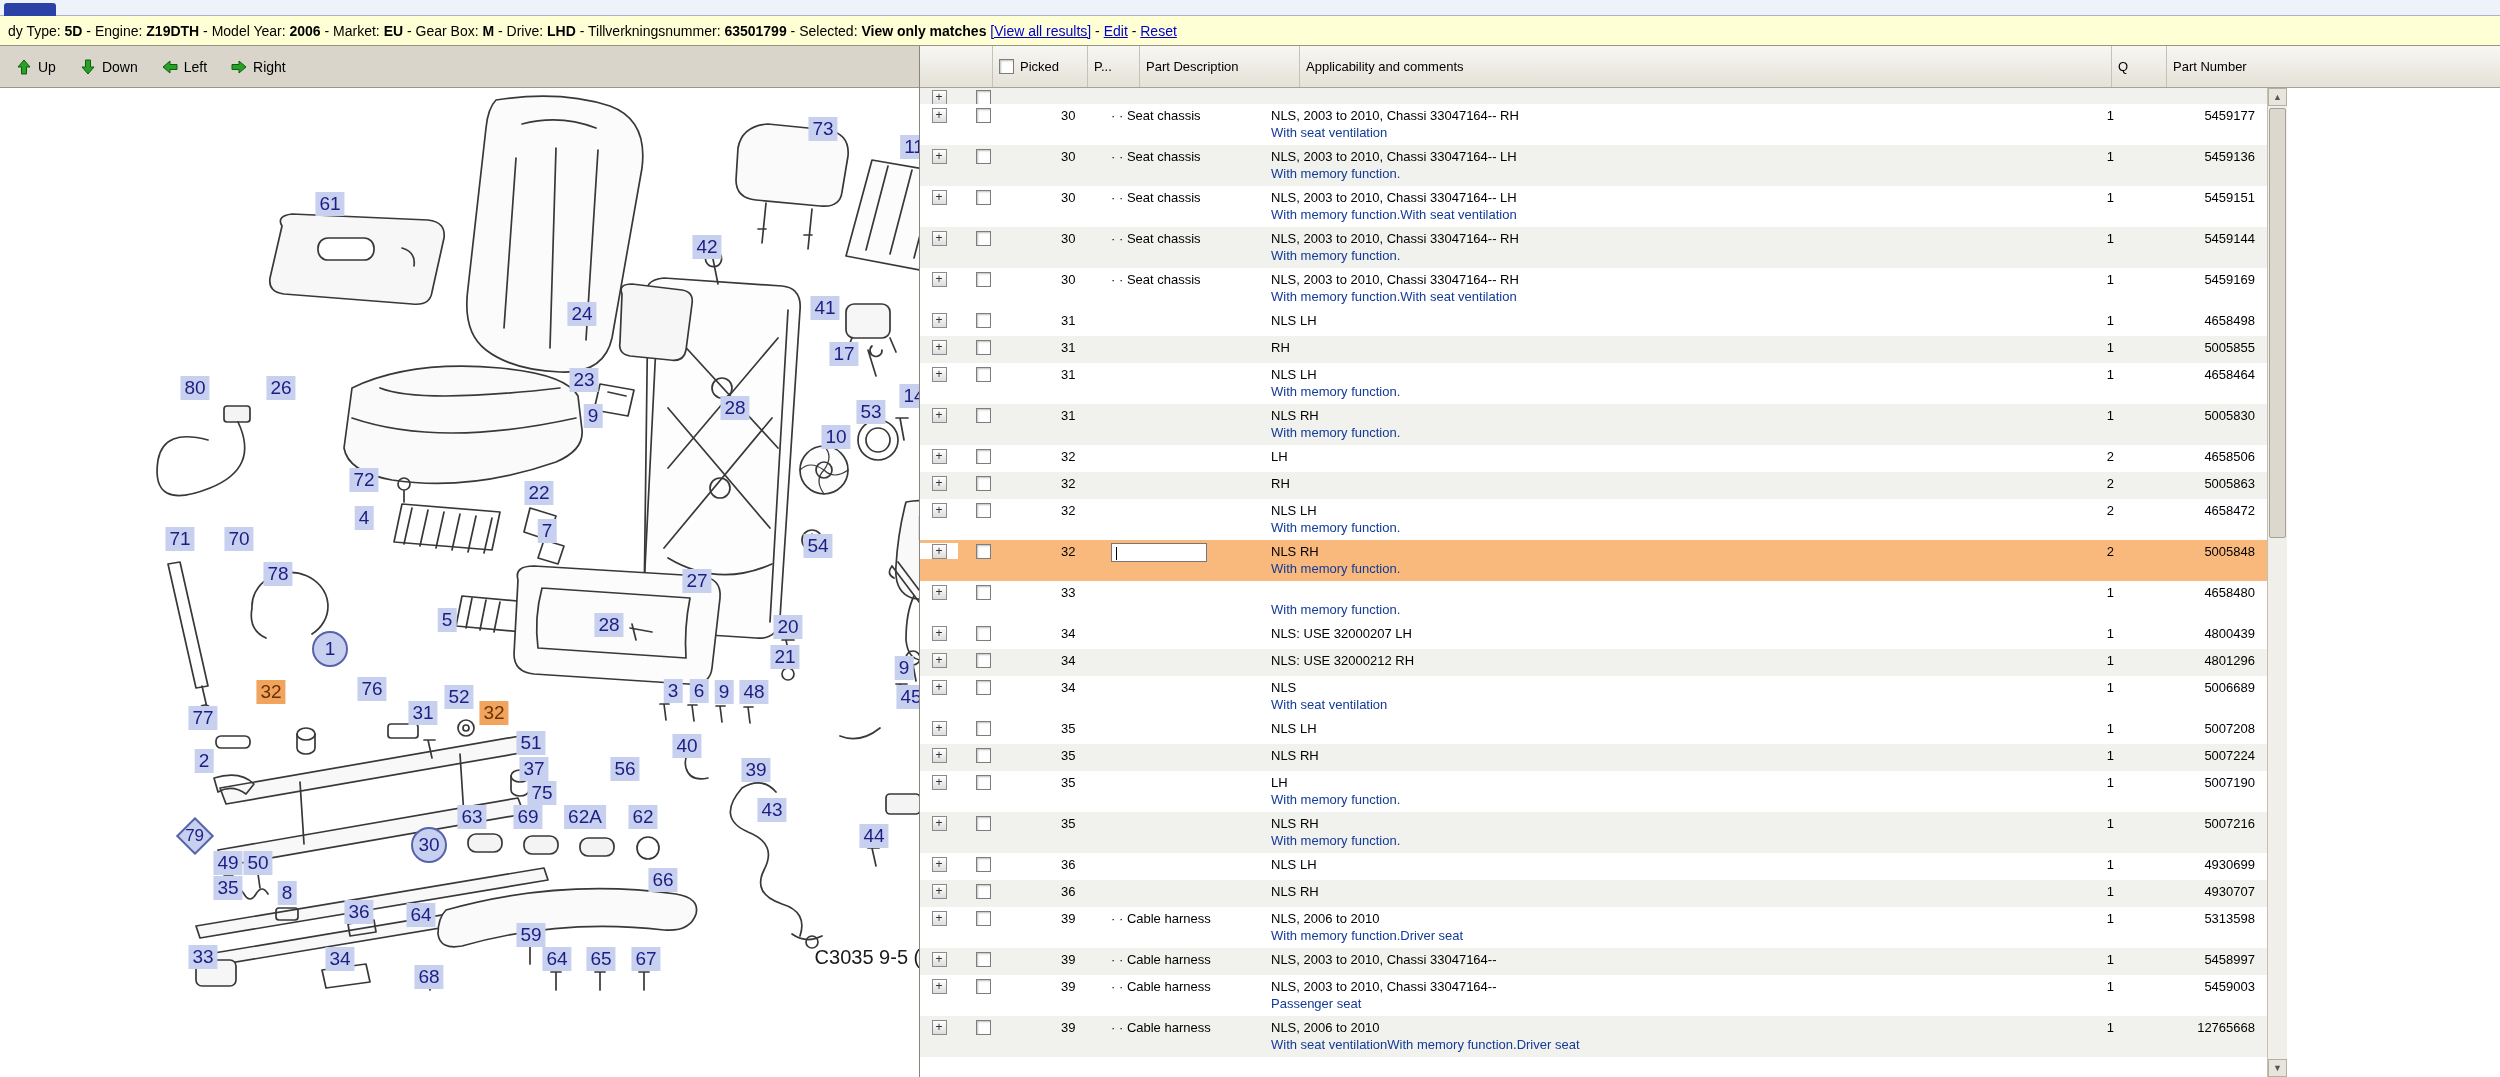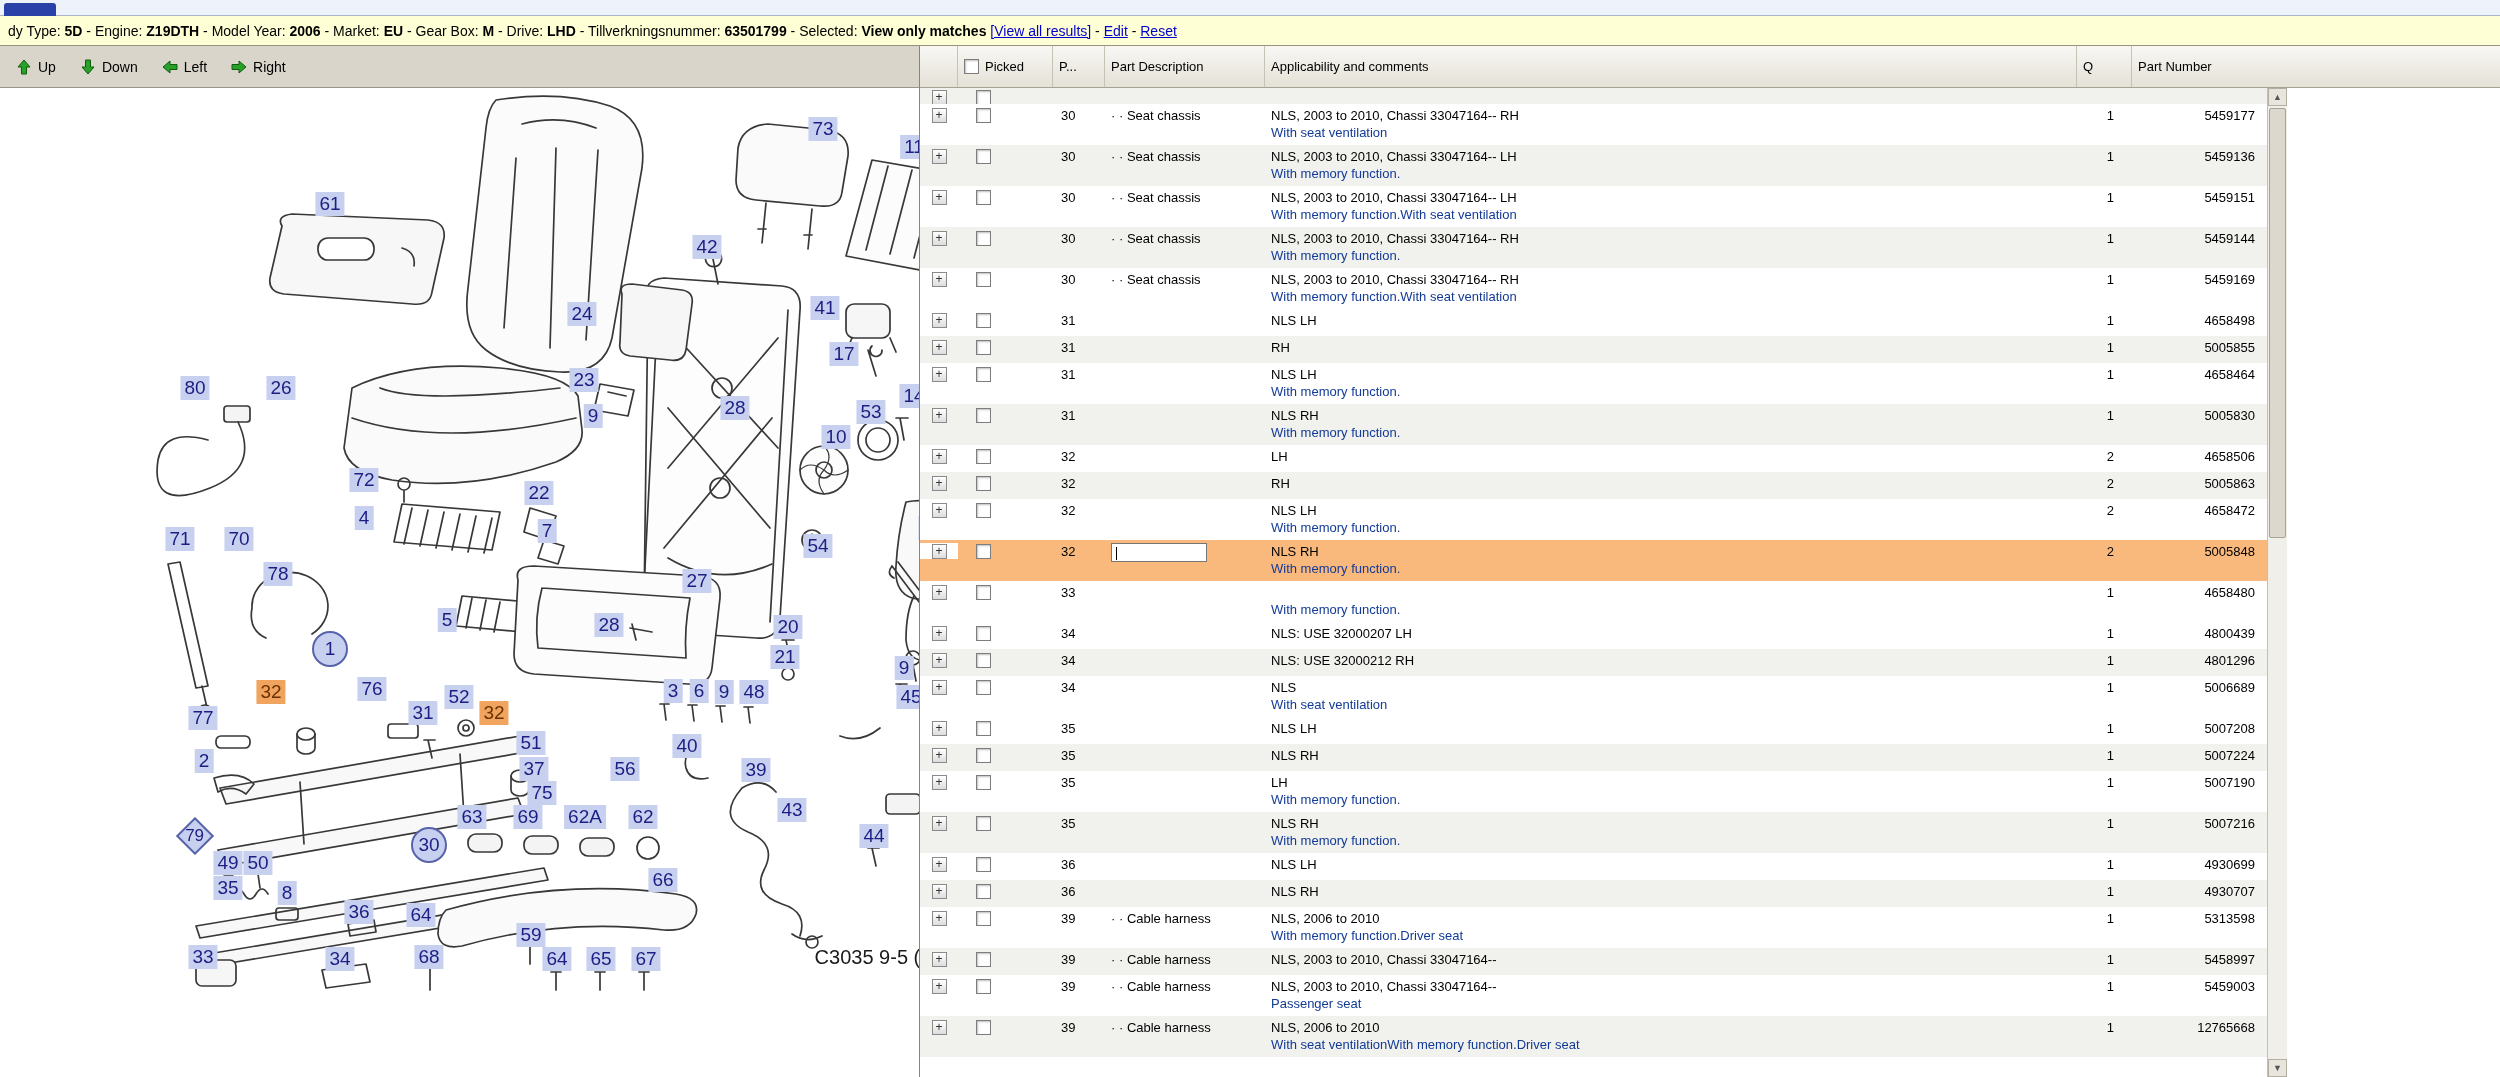--- a/index.html
+++ b/index.html
@@ -38,21 +38,21 @@
                     transform:translate(-50%,-50%) rotate(45deg);
                     display:flex; align-items:center; justify-content:center; padding:0; }
   .dlabel.diamond .inner { transform:rotate(-45deg); font-size:17px; }
 
   .dg-caption  { position:absolute; transform:translate(-50%,-50%); font-size:20px; color:#1a1a1a; white-space:nowrap; }
   .dg-watermark{ position:absolute; transform:translate(-50%,-50%); font-size:16px; color:#b7b7b7; white-space:nowrap; }
 
   
   .right-panel { flex:1; display:flex; flex-direction:column; }
   .thead { height:42px; background:linear-gradient(#f8f7f4,#e4e1d7); border-bottom:1px solid #a6a296;
-           display:flex; align-items:center; font-size:13px; }
+           display:flex; align-items:center; font-size:13px;padding-left:35px; }
   .th { height:100%; display:flex; align-items:center; padding-left:6px;
         border-right:1px solid #c6c2b6; white-space:nowrap; overflow:hidden; }
 
   .tbody-wrap { flex:1; display:flex; overflow:hidden; }
   .tbody { width:1347px; overflow:hidden; background:#fff; }
 
   .trow { display:flex; align-items:flex-start; padding:3px 0 4px; font-size:13px; line-height:17px; }
   .trow.shaded { background:#f1f1ee; }
   .trow.highlighted { background:#f9b97d; }
   .trow.highlighted .c-exp { background:#fff; }
@@ -312,36 +312,36 @@
         <span class="dlabel" style="left: 204px; top: 673px;">2</span>
         <span class="dlabel" style="left: 534px; top: 681px;">37</span>
         <span class="dlabel" style="left: 625px; top: 681px;">56</span>
         <span class="dlabel" style="left: 756px; top: 682px;">39</span>
         <span class="dlabel" style="left: 542px; top: 705px;">75</span>
         <span class="dlabel" style="left: 973px; top: 697px;">47</span>
         <span class="dlabel" style="left: 472px; top: 729px;">63</span>
         <span class="dlabel" style="left: 528px; top: 729px;">69</span>
         <span class="dlabel" style="left: 585px; top: 729px;">62A</span>
         <span class="dlabel" style="left: 643px; top: 729px;">62</span>
-        <span class="dlabel" style="left: 792px; top: 722px;">43</span>
+        <span class="dlabel" style="left: 772px; top: 722px;">43</span>
         <span class="dlabel diamond" style="left: 195px; top: 748px;">
           <span class="inner">79</span>
         </span>
         <span class="dlabel" style="left: 228px; top: 775px;">49</span>
         <span class="dlabel" style="left: 258px; top: 775px;">50</span>
         <span class="dlabel circle" style="left: 429px; top: 757px;">30</span>
         <span class="dlabel" style="left: 874px; top: 748px;">44</span>
         <span class="dlabel" style="left: 228px; top: 800px;">35</span>
         <span class="dlabel" style="left: 287px; top: 805px;">8</span>
         <span class="dlabel" style="left: 663px; top: 792px;">66</span>
         <span class="dlabel" style="left: 359px; top: 824px;">36</span>
         <span class="dlabel" style="left: 421px; top: 827px;">64</span>
         <span class="dlabel" style="left: 203px; top: 869px;">33</span>
         <span class="dlabel" style="left: 340px; top: 871px;">34</span>
-        <span class="dlabel" style="left: 429px; top: 869px; text-align: center;">68</span>
+        <span class="dlabel" style="left: 429px; top: 889px; text-align: center;">68</span>
         <span class="dlabel" style="left: 531px; top: 847px;">59</span>
         <span class="dlabel" style="left: 557px; top: 871px;">64</span>
         <span class="dlabel" style="left: 601px; top: 871px;">65</span>
         <span class="dlabel" style="left: 646px; top: 871px;">67</span>
       </div>
   </div>
 
   <div class="right-panel">
 
     <div class="thead">

